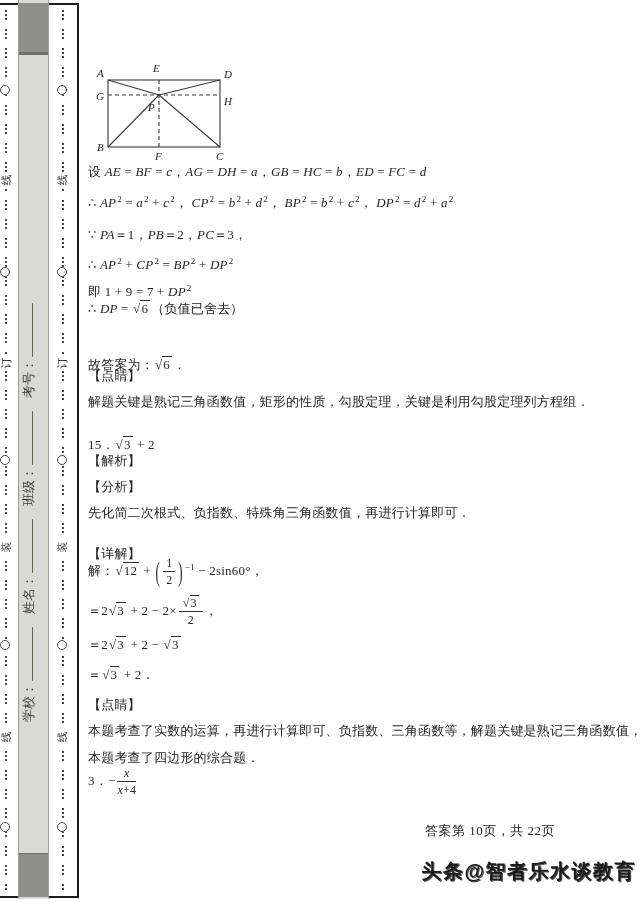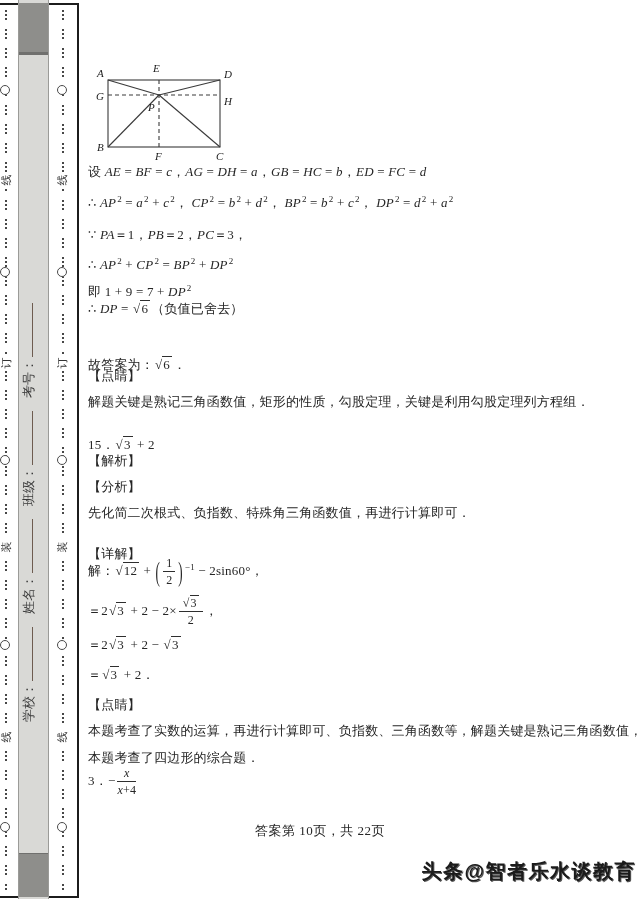--- a/index.html
+++ b/index.html
@@ -40,21 +40,21 @@
   .line .sup{font-size:9px;position:relative;top:-5px;margin-left:1px;}
   .sqrt{white-space:nowrap;margin:0 1px;}
   .sqrt .rsign{font-style:normal;}
   .sqrt .rbody{border-top:1.2px solid #2e2e2e;padding:0 2px 0 1px;}
   .frac{display:inline-block;vertical-align:-0.75em;text-align:center;line-height:1.2;
         font-size:12px;margin:0 2px;}
   .frac .num{display:block;border-bottom:1.2px solid #2e2e2e;padding:0 3px 1px;}
   .frac .den{display:block;padding-top:1px;}
   .bigp{display:inline-block;transform:scaleY(2.1);font-size:13px;vertical-align:-0.1em;
         margin:0 1px;font-weight:300;}
-  .center{left:85px;width:470px;text-align:center;letter-spacing:0.5px;}
+  .center{left:85px;width:470px;text-align:right;letter-spacing:0.5px;}
 
   .figure{position:absolute;left:96px;top:62px;}
 
   .watermark{position:absolute;right:4px;top:858px;font-size:20px;font-weight:bold;
              font-family:"Liberation Sans", sans-serif;color:#1b1b1b;letter-spacing:1.5px;
              text-shadow:1px 1px 0 #555;}
 </style>
 </head>
 <body>
 

